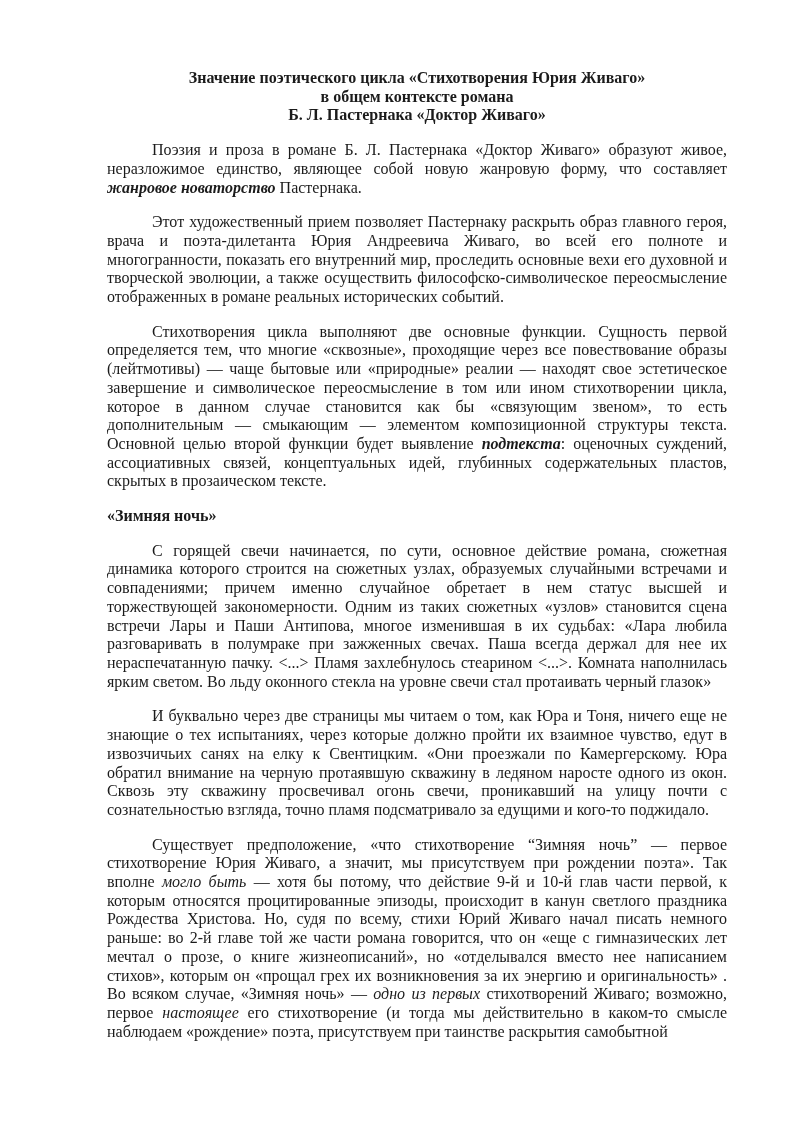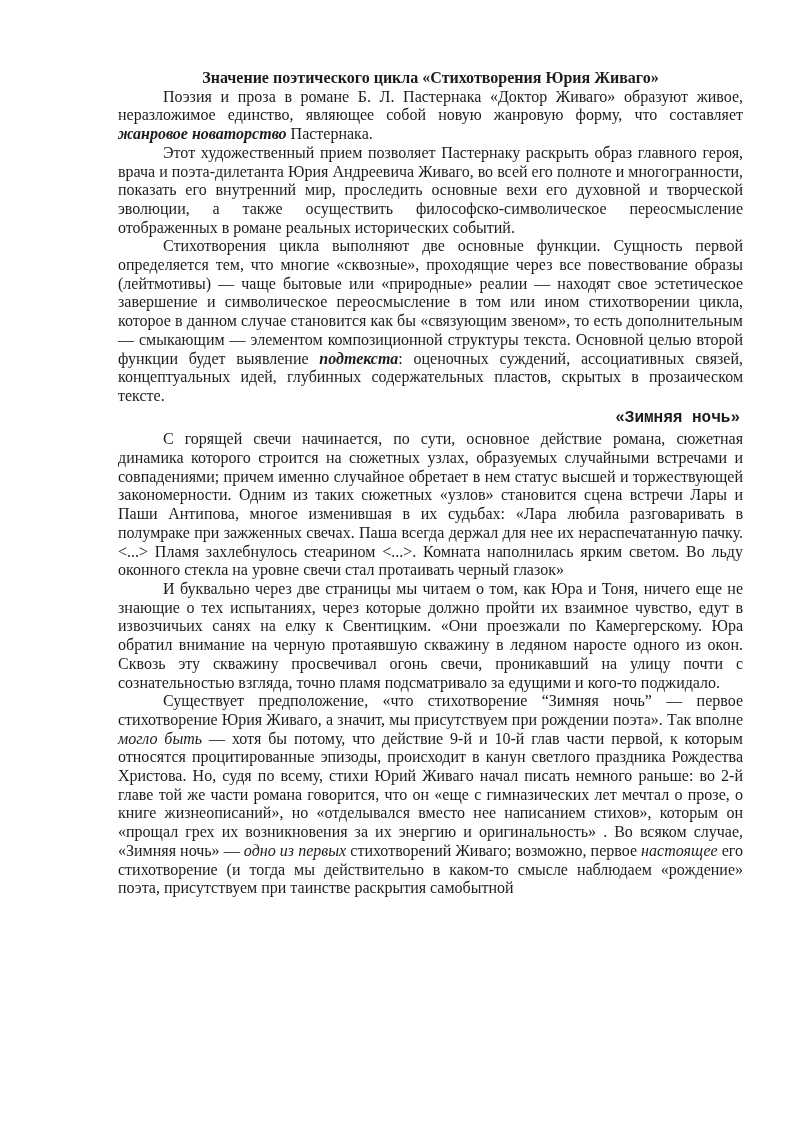--- a/index.html
+++ b/index.html
@@ -7,57 +7,58 @@
     padding: 0;
     background: #ffffff;
   }
   .page {
     position: relative;
     width: 800px;
     height: 1131px;
     box-sizing: border-box;
     background: #ffffff;
     color: #1b1b1b;
-    padding: 69px 57px 0 118px;
+    padding: 69px 57px 0 91px;
     font-family: "Liberation Serif", "DejaVu Serif", serif;
     font-size: 16px;
     line-height: 18.7px;
     overflow: hidden;
   }
   .doc-title {
     text-align: center;
     font-weight: 700;
   }
   .doc-title div {
     text-indent: 0;
   }
   p.body-par {
-    margin: 0;
+    margin: 16px;
     text-align: justify;
     text-indent: 45px;
   }
   .subheading {
-    margin: 3px;
-    text-align: right;
+    margin: 16px;
+    text-align: left;
     font-weight: 700;
     text-indent: 0;
-    font-family: Liberation Mono, monospace;
   }
   .run-n { font-weight: 400; font-style: normal; }
   .run-b { font-weight: 400; }
   .run-i { font-style: italic; font-family: Liberation Serif, serif; }
   .run-bi { font-weight: 700; font-style: italic; }
 </style>
 </head>
 <body>
 
 <div class="page">
 
   <div class="doc-title">
     <div>Значение поэтического цикла «Стихотворения Юрия Живаго»</div>
+    <div>в общем контексте романа</div>
+    <div>Б. Л. Пастернака «Доктор Живаго»</div>
   </div>
 
   <p class="body-par"><span class="run-n">Поэзия и проза в романе Б. Л. Пастернака «Доктор Живаго» образуют живое, неразложимое единство, являющее собой новую жанровую форму, что составляет </span><span class="run-bi">жанровое новаторство</span><span class="run-n"> Пастернака.</span></p>
 
 
   <p class="body-par"><span class="run-n">Этот художественный прием позволяет Пастернаку раскрыть образ главного героя, врача и поэта-дилетанта Юрия Андреевича Живаго, во всей его полноте и многогранности, показать его внутренний мир, проследить основные вехи его духовной и творческой эволюции, а также осуществить философско-символическое переосмысление отображенных в романе реальных исторических событий.</span></p>
 
   <p class="body-par"><span class="run-n">Стихотворения цикла выполняют две основные функции. Сущность первой определяется тем, </span><span class="run-b">что многие «сквозные», проходящие через все повествование образы (лейтмотивы) — чаще бытовые или «природные» реалии — находят свое эстетическое завершение и символическое переосмысление в том или ином стихотворении цикла, которое в данном случае становится как бы «связующим звеном», то есть дополнительным — смыкающим — элементом композиционной структуры текста</span><span class="run-n">. Основной целью второй функции будет выявление </span><span class="run-bi">подтекста</span><span class="run-b">: оценочных суждений, ассоциативных связей, концептуальных идей, глубинных содержательных пластов, скрытых в прозаическом тексте.</span></p>
 
   <p class="subheading">«Зимняя ночь»</p>

